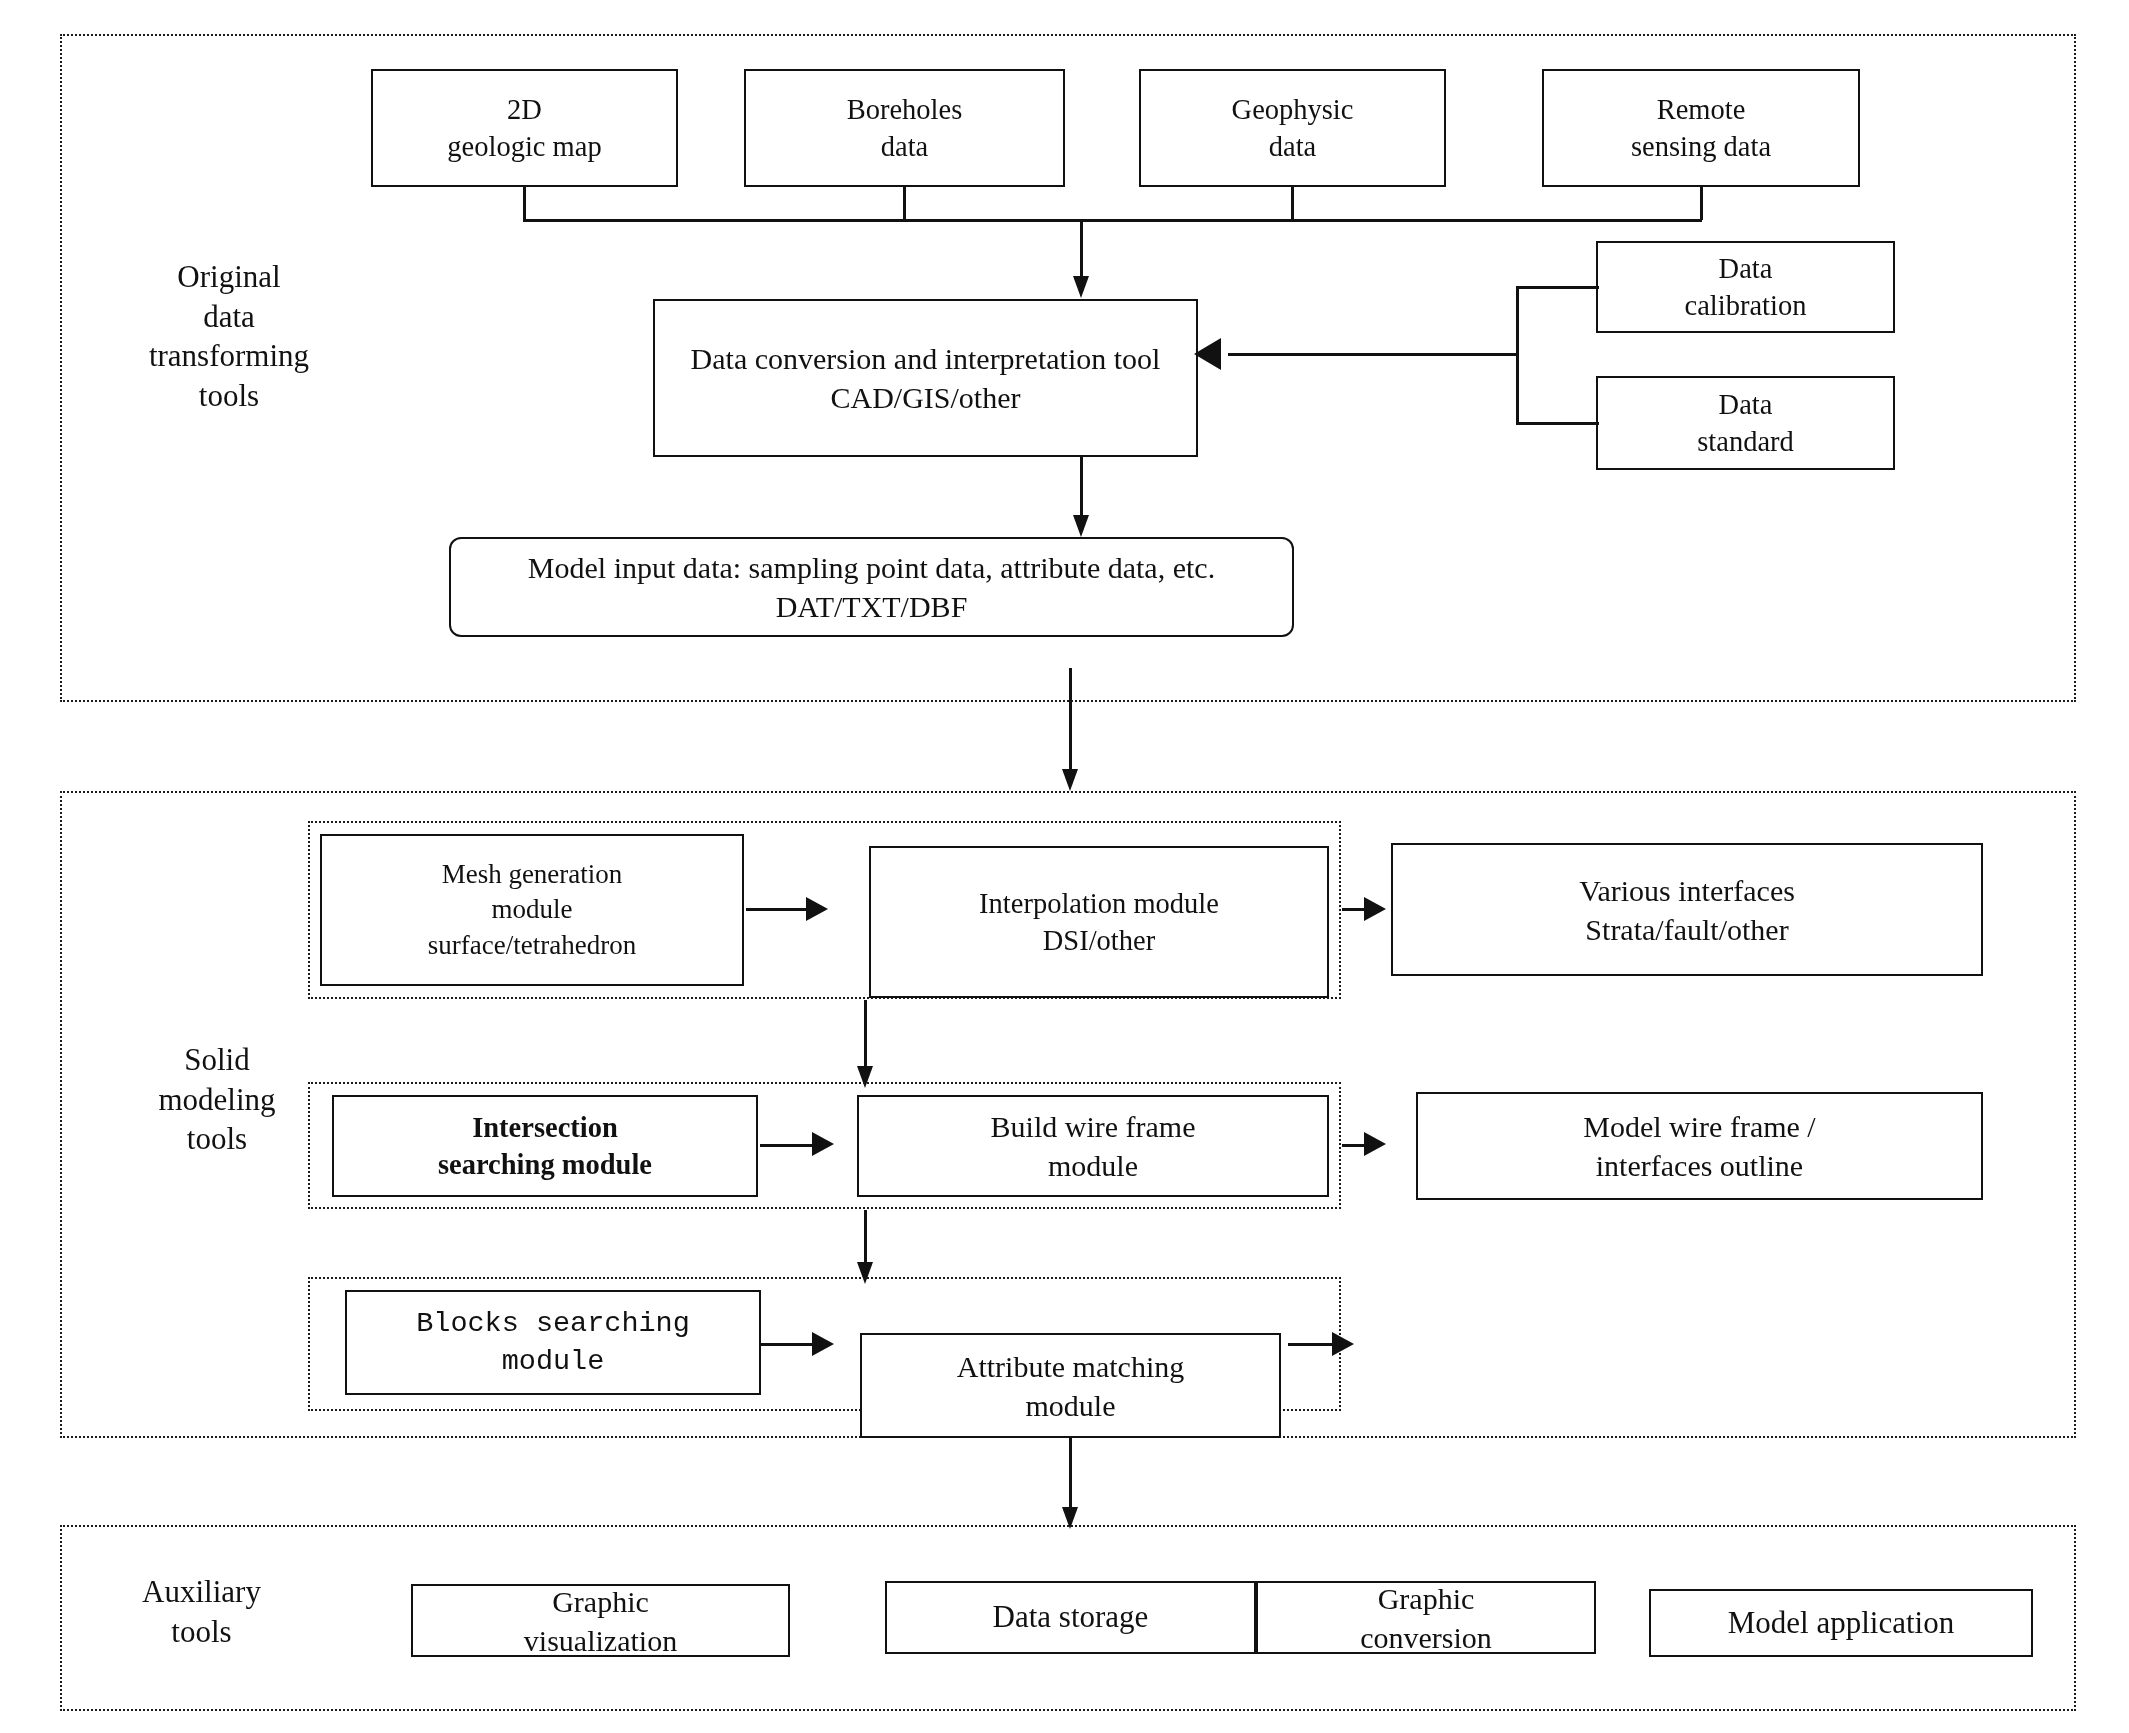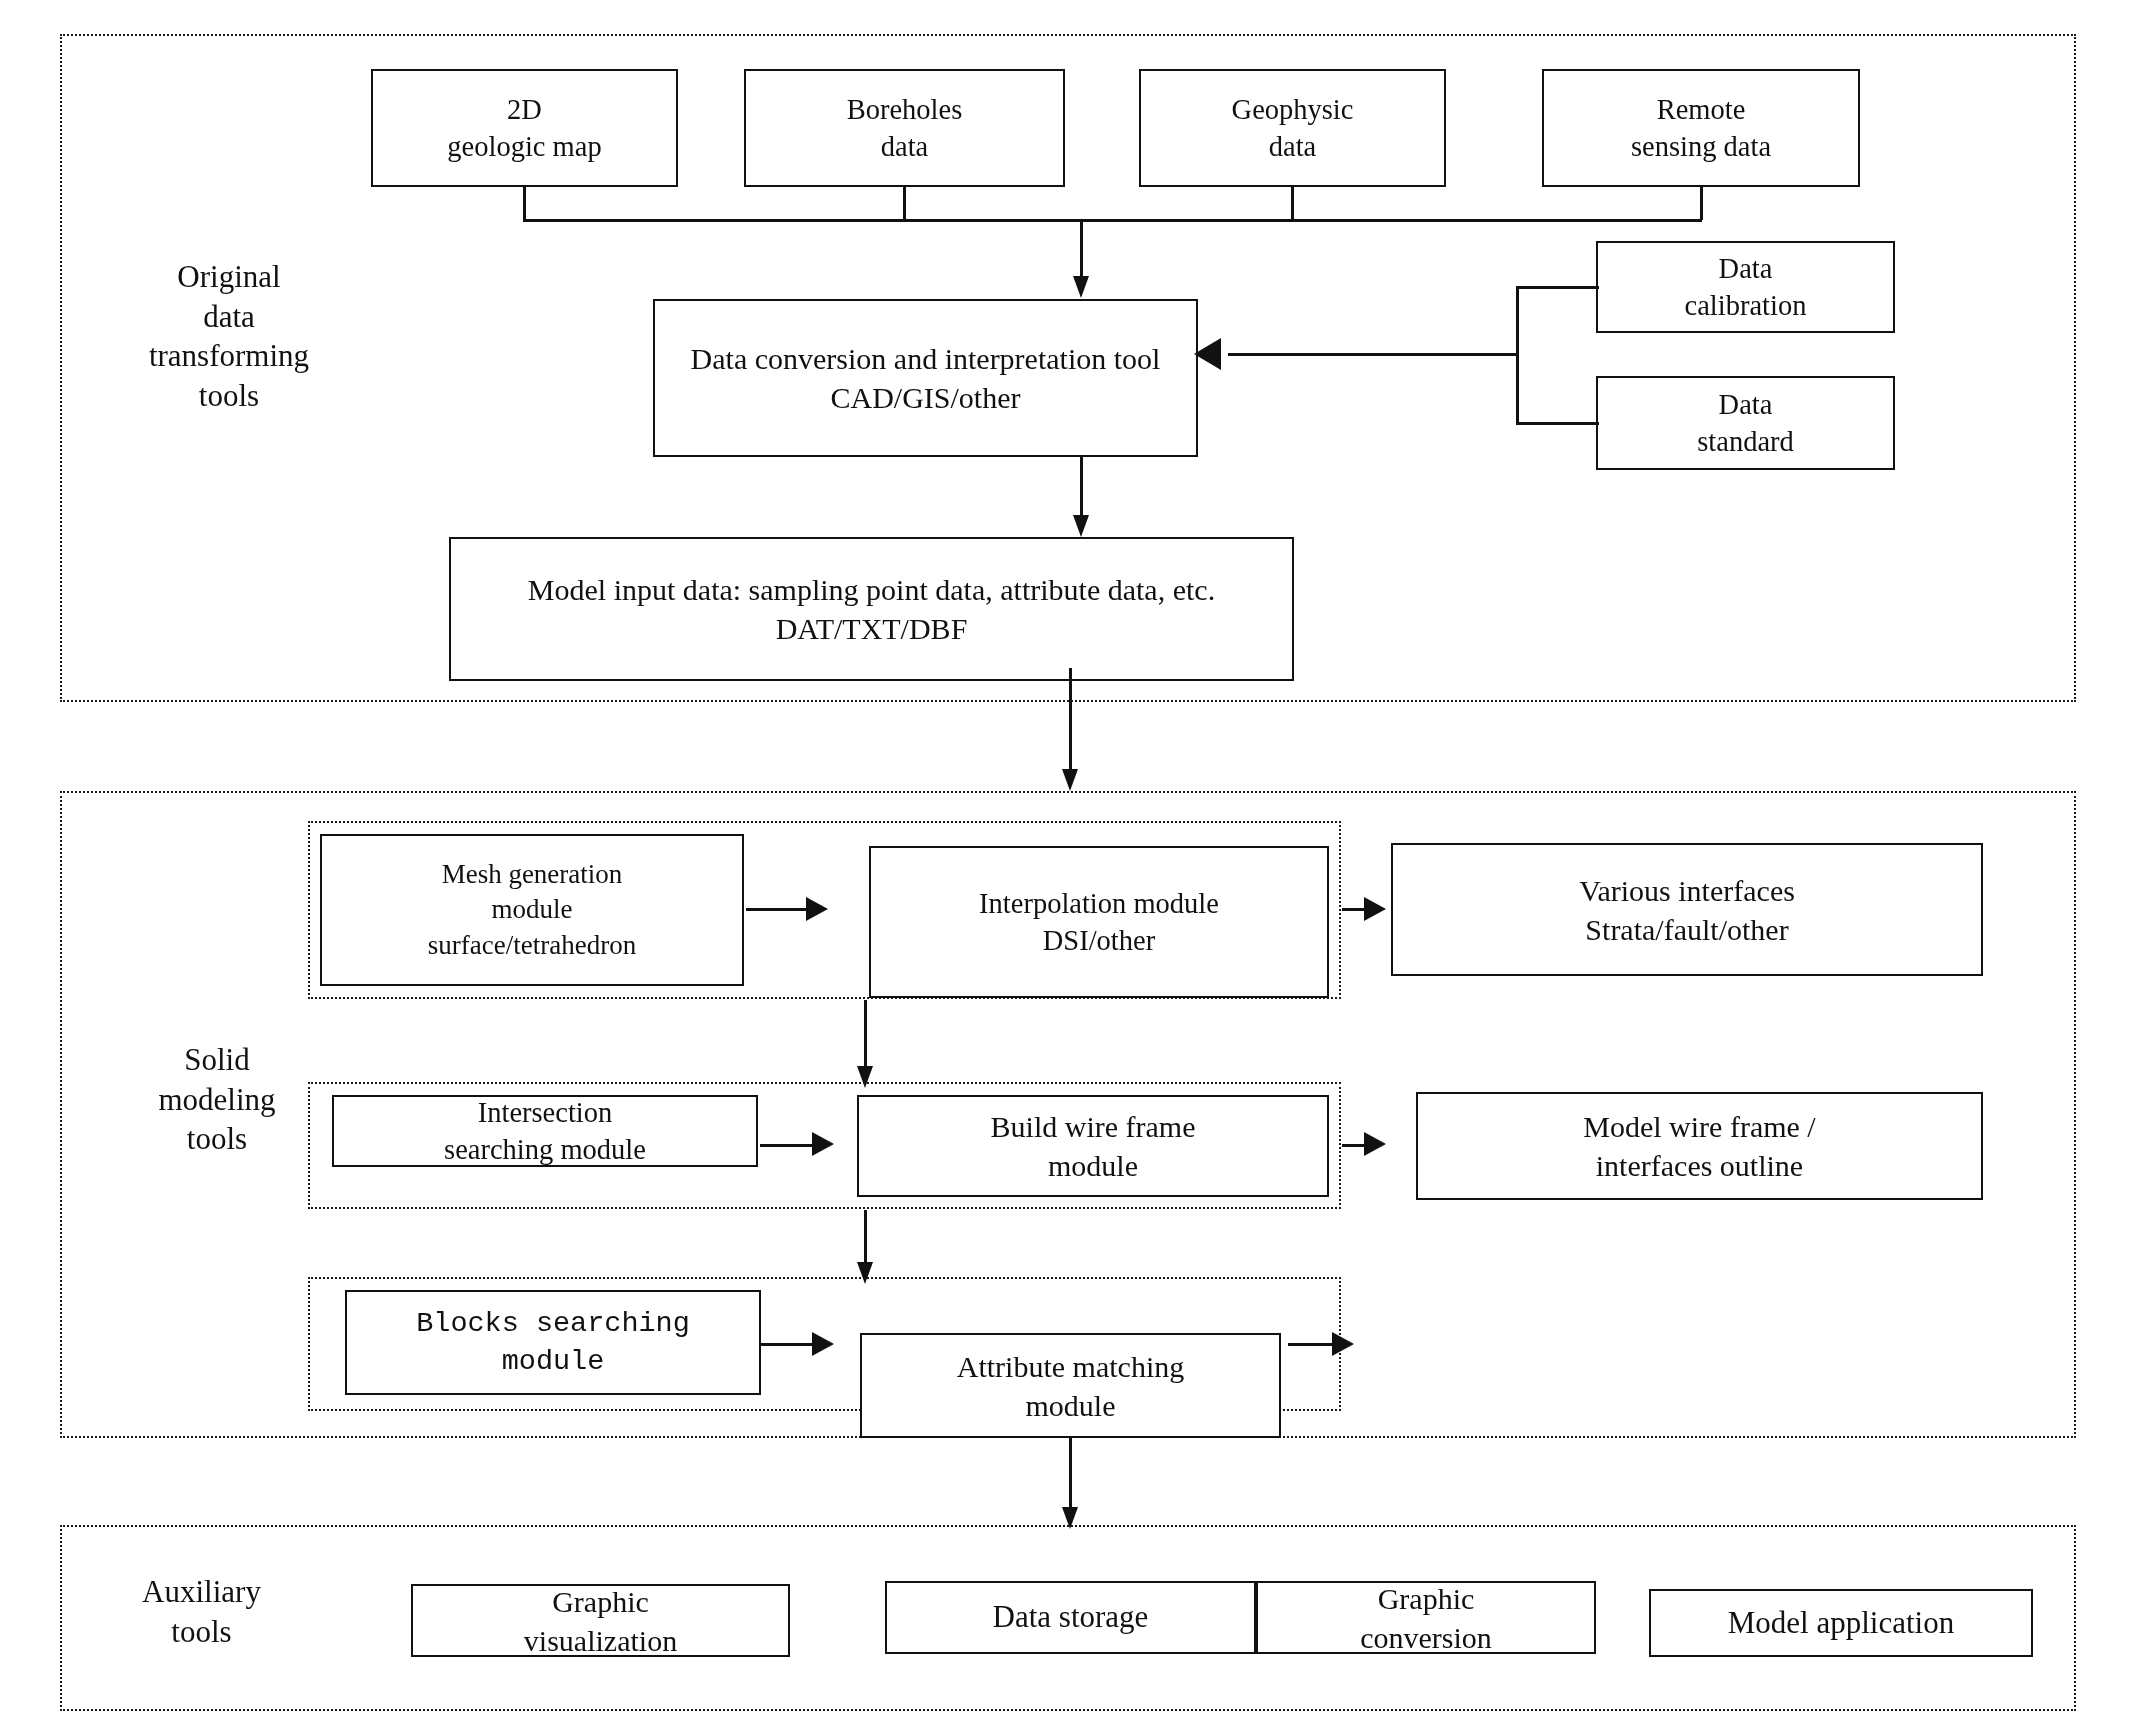--- a/index.html
+++ b/index.html
@@ -118,21 +118,21 @@
 
   <div class="hline" style="left:1516px;top:286px;width:83px;"></div>
   <div class="hline" style="left:1516px;top:422px;width:83px;"></div>
   <div class="vline" style="left:1516px;top:286px;height:139px;"></div>
   <div class="hline" style="left:1228px;top:353px;width:290px;"></div>
   <div class="arrow-left" style="left:1194px;top:338px;"></div>
 
   <div class="vline" style="left:1080px;top:457px;height:59px;"></div>
   <div class="arrow-down" style="left:1073px;top:515px;"></div>
 
-  <div class="node" style="left:449px;top:537px;width:845px;height:144px;font-size:30px;">Model input data: sampling point data, attribute data, etc.
+  <div class="node" style="left:449px;top:537px;width:845px;height:100px;font-size:30px;border-radius:12px;">Model input data: sampling point data, attribute data, etc.
 DAT/TXT/DBF</div>
 
   <div class="vline" style="left:1069px;top:668px;height:114px;"></div>
   <div class="arrow-down" style="left:1062px;top:769px;"></div>
 
   <div class="section" style="left:60px;top:791px;width:2016px;height:647px;"></div>
 
   <div class="seclabel" style="left:93px;top:1040px;width:248px;">Solid
 modeling
 tools</div>
@@ -153,21 +153,21 @@
   <div class="hline" style="left:1342px;top:908px;width:26px;"></div>
 
   <div class="node" style="left:1391px;top:843px;width:592px;height:133px;font-size:30px;">Various interfaces
 Strata/fault/other</div>
 
   <div class="vline" style="left:864px;top:1000px;height:79px;"></div>
   <div class="arrow-down" style="left:857px;top:1066px;"></div>
 
   <div class="group" style="left:308px;top:1082px;width:1033px;height:127px;"></div>
 
-  <div class="node" style="left:332px;top:1095px;width:426px;height:72px;font-size:28.5px;">Intersection
+  <div class="node" style="left:332px;top:1095px;width:426px;height:102px;font-size:28.5px;font-weight:bold;">Intersection
 searching module</div>
 
   <div class="arrow-right" style="left:812px;top:1132px;"></div>
   <div class="hline" style="left:760px;top:1144px;width:54px;"></div>
 
   <div class="node" style="left:857px;top:1095px;width:472px;height:102px;font-size:30px;">Build wire frame
 module</div>
 
   <div class="arrow-right" style="left:1364px;top:1132px;"></div>
   <div class="hline" style="left:1342px;top:1144px;width:26px;"></div>

